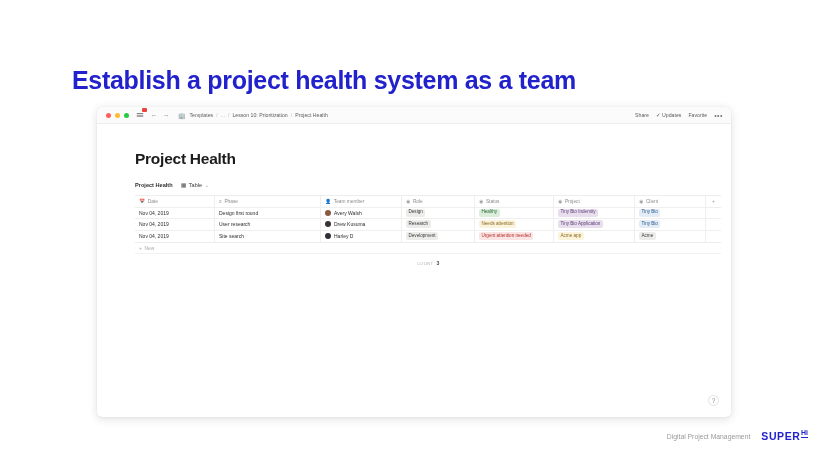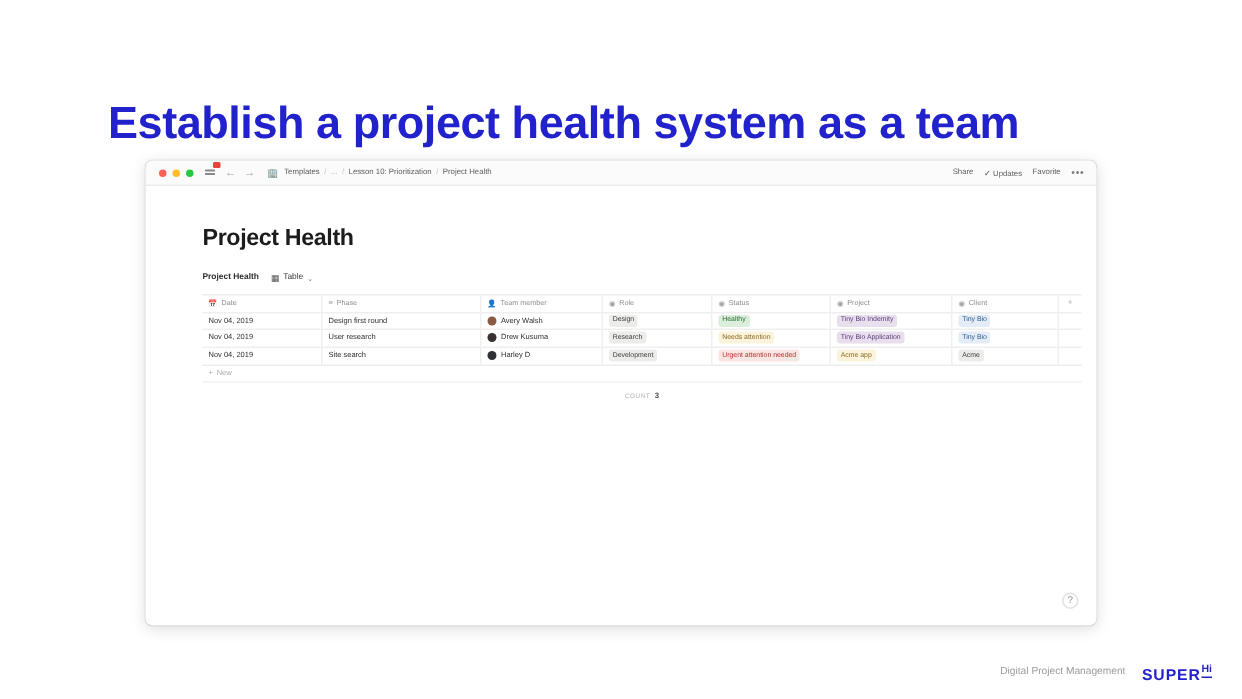--- a/index.html
+++ b/index.html
@@ -12,21 +12,21 @@
   .slide {
     position: relative;
     width: 828px; height: 466px;
     background: #ffffff;
   }
 
   
   .slide-title {
     position: absolute;
     left: 72px; top: 66px;
-    font-size: 30px;
+    font-size: 25px;
     font-weight: bold;
     letter-spacing: -0.3px;
     color: #2222cc;
     white-space: nowrap;
   }
 
   
   .window {
     position: absolute;
     left: 97px; top: 107px;
@@ -233,22 +233,23 @@
     border: 1px solid #e2e2e2;
     background: #ffffff;
     display: flex; align-items: center; justify-content: center;
     font-size: 6.5px;
     color: #8d8d8d;
   }
 
   
   .footer {
     position: absolute;
-    right: 20px; bottom: 10px;
-    display: flex;
+    right: 20px; bottom: 24px;
+    display: flex;
+    align-items: center;
     gap: 11px;
   }
   .footer-course {
     font-size: 6.8px;
     color: #9a9a9a;
   }
   .logo {
     display: flex;
     align-items: flex-start;
     font-size: 10.5px;

